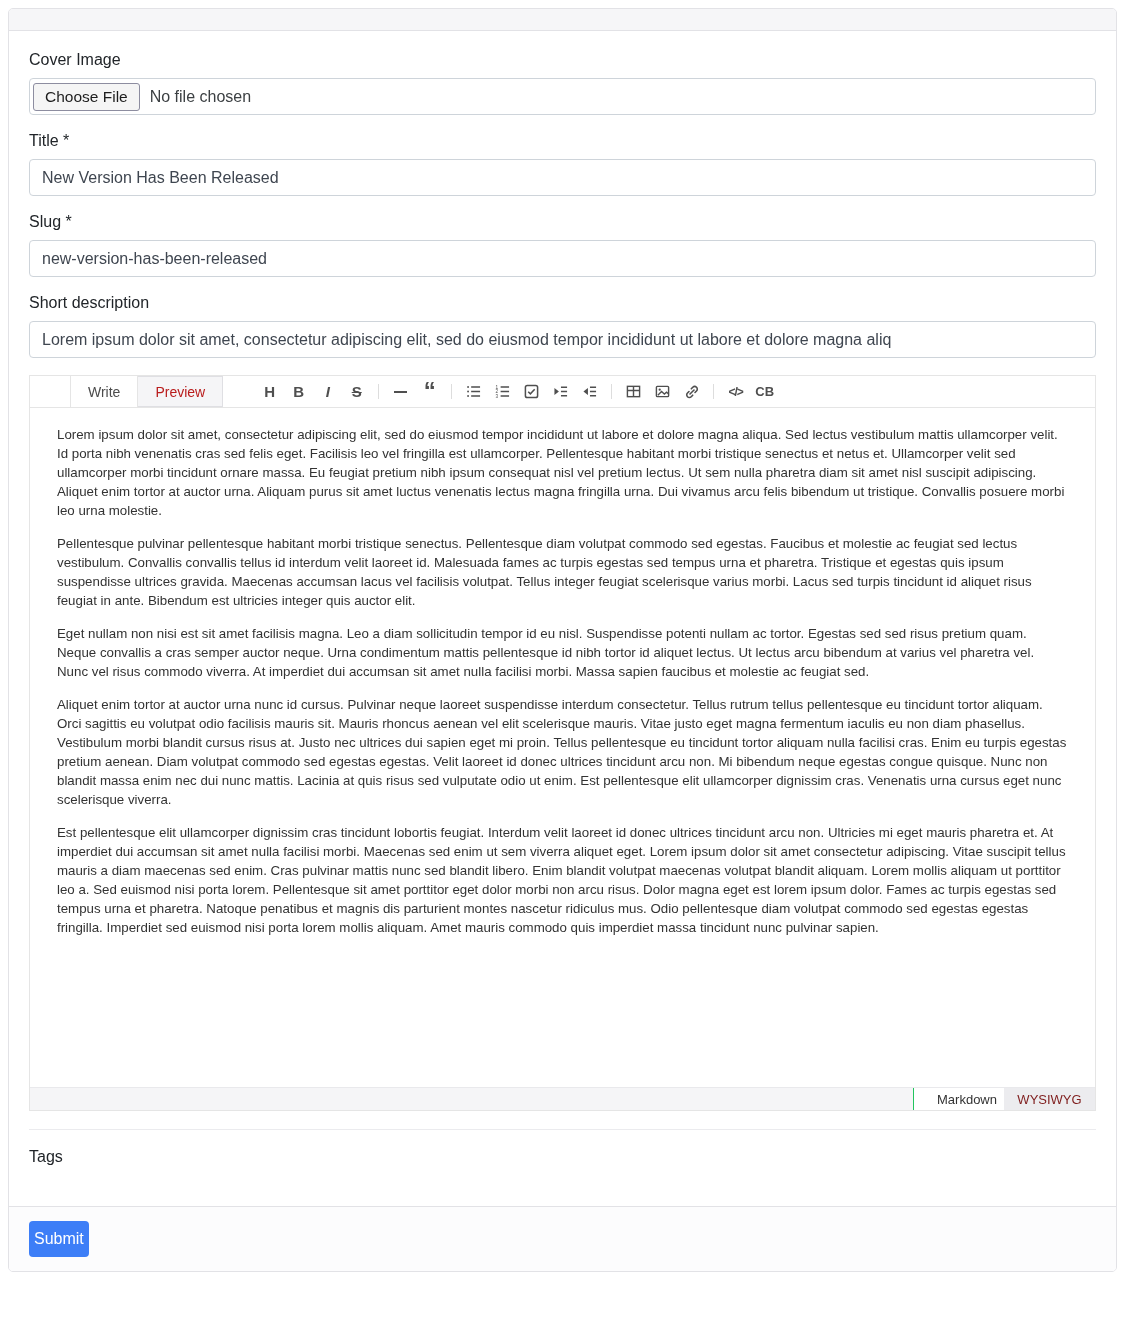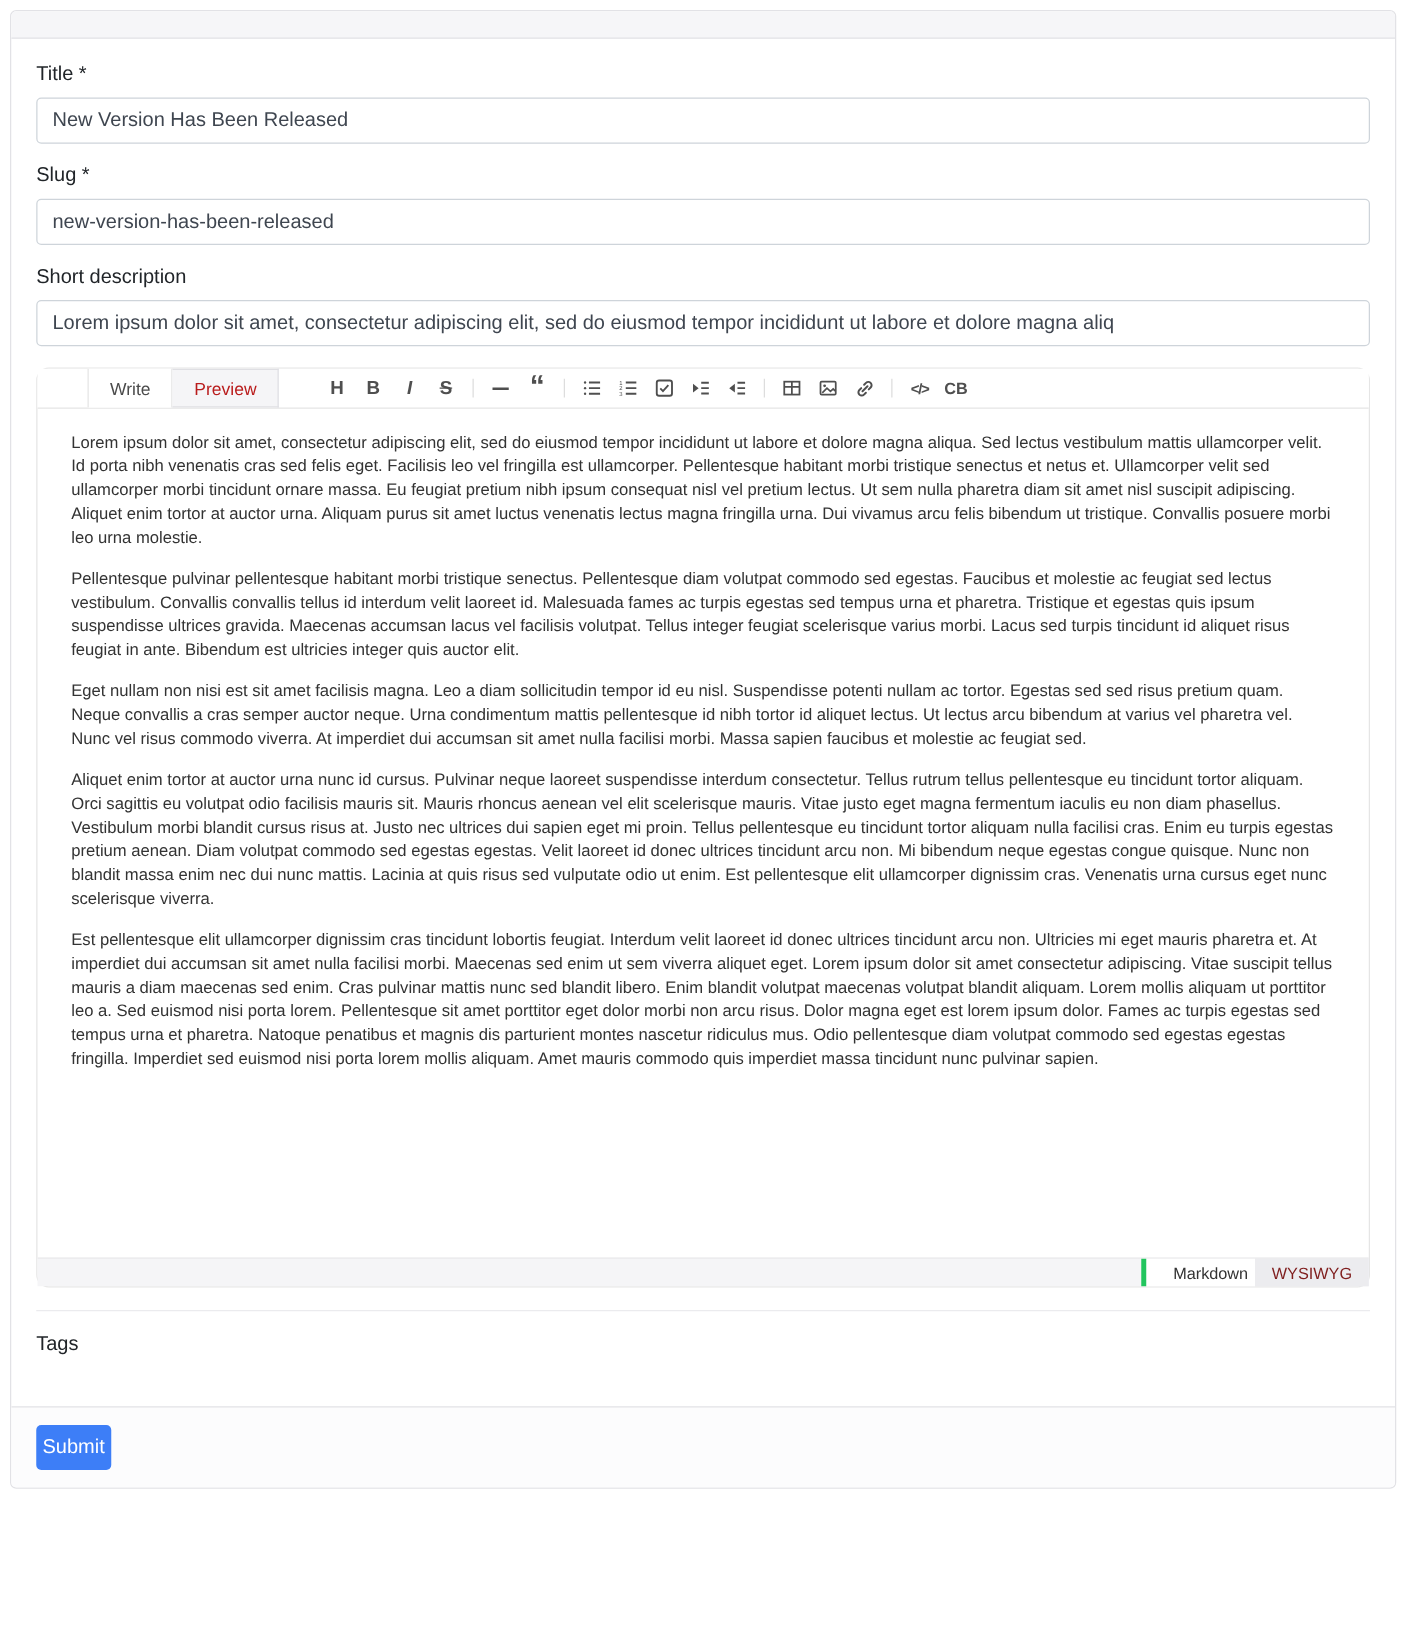--- a/index.html
+++ b/index.html
@@ -22,21 +22,21 @@
   
   .file-box { display:flex; align-items:center; padding:3px 8px 3px 3px; }
   .file-btn {
     flex:0 0 auto; font-size:15.5px; color:#1d1d1d;
     background:#f5f5f5; border:1px solid #8d8da0; border-radius:3px;
     padding:4px 11px; cursor:pointer; font-family:"Liberation Sans", sans-serif;
   }
   .file-status { margin-left:10px; font-size:16px; color:#3c4043; }
 
   
-  .editor { border:1px solid #e5e5e5; border-radius:10px; margin-bottom:18px; }
+  .editor { border:1px solid #e5e5e5; border-radius:0; margin-bottom:18px; }
   .editor-toolbar { display:flex; align-items:stretch; height:32px; background:#fff; border-bottom:1px solid #e5e5e5; }
   .ed-tabs { display:flex; align-items:stretch; margin-left:40px; }
   .ed-tab { display:flex; align-items:center; padding:0 17px; font-size:14px; cursor:pointer; }
   .ed-tab.active { background:#fff; color:#4b4b4b; border-left:1px solid #e5e5e5; border-right:1px solid #e5e5e5; }
   .ed-tab.inactive { background:#f5f5f7; color:#b91c1c; border:1px solid #dfdfe3; border-left:none; }
   .tb-icons { display:flex; align-items:center; margin-left:32px; }
   .tb-btn { width:29px; height:29px; display:flex; align-items:center; justify-content:center;
             color:#4f4f4f; cursor:pointer; border-radius:3px; }
   .tb-btn svg { display:block; }
   .tb-sep { width:1px; height:15px; background:#ddd; margin:0 7px; }
@@ -46,40 +46,47 @@
   .glyph-quote { font-size:24px; line-height:10px; height:12px; font-weight:bold; }
   .glyph-hr { width:13px; height:2px; background:#4f4f4f; }
   .glyph-code { font-size:12px; font-weight:bold; letter-spacing:-1px; }
   .glyph-cb { font-size:13px; font-weight:bold; }
 
   .editor-content { height:679px; padding:17px 27px; overflow:hidden; cursor:text; }
   .editor-content p { margin:0 0 14px 0; font-size:13.3px; line-height:19px; color:#333; }
 
   .mode-bar { display:flex; justify-content:flex-end; height:23px; background:#f5f5f7; border-top:1px solid #e9e9ec; }
   .mode-tab { display:flex; align-items:center; justify-content:center; width:91px; font-size:13px; cursor:pointer; }
-  .mode-tab.active { background:#fff; color:#333; border-left:4px solid #22c55e;padding-left:16px; }
+  .mode-tab.active { background:#fff; color:#333; border-left:1px solid #22c55e;padding-left:16px; }
   .mode-tab.inactive { background:#ececef; color:#7f1d1d; }
 
   .divider { border:none; border-top:1px solid #ebebee; margin:0 0 18px 0; }
 
   .card-footer { border-top:1px solid #e2e2e6; background:#fcfcfd; padding:14px 20px 14px 20px; }
   .btn-primary {
     display:inline-block; border:none; border-radius:4px; padding:9px 5px;
     font-size:16px; color:#fff; cursor:pointer; font-family:"Liberation Sans", sans-serif;
   }
 </style>
 </head>
 <body>
 
 <div class="page">
   <div class="card">
     <div class="card-header"></div>
 
     <div class="card-body">
 
+      <div class="form-group">
+        <label class="form-label">Cover Image</label>
+        <div class="form-control file-box">
+          <button type="button" class="file-btn">Choose File</button>
+          <span class="file-status">No file chosen</span>
+        </div>
+      </div>
 
       <div class="form-group">
         <label class="form-label">Title *</label>
         <input class="form-control" type="text" value="New Version Has Been Released" style="">
       </div>
 
       <div class="form-group">
         <label class="form-label">Slug *</label>
         <input class="form-control" type="text" value="new-version-has-been-released" style="">
       </div>

